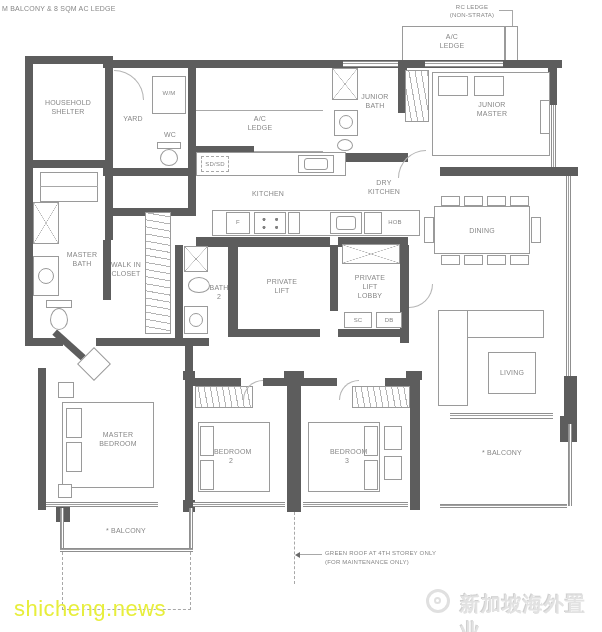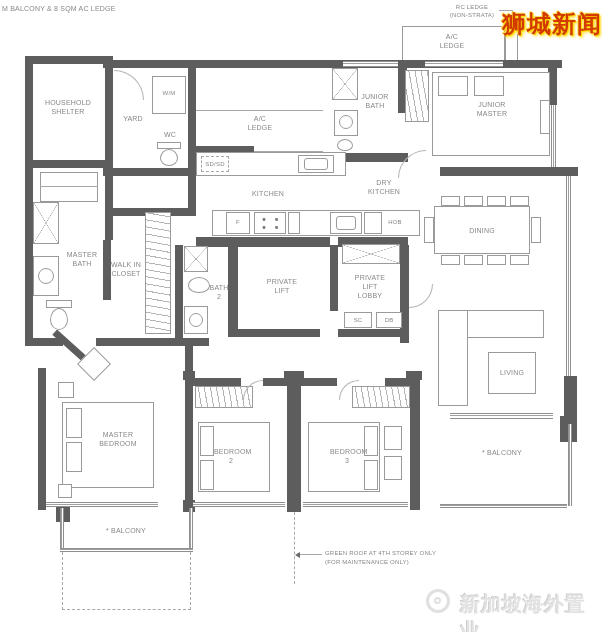--- a/index.html
+++ b/index.html
@@ -226,18 +226,18 @@
   <div class="lbl" style="left:208px;top:283px;width:22px">BATH 2</div>
   <div class="lbl" style="left:265px;top:277px;width:34px">PRIVATE LIFT</div>
   <div class="lbl" style="left:353px;top:273px;width:34px">PRIVATE LIFT LOBBY</div>
   <div class="lbl" style="left:492px;top:368px;width:40px">LIVING</div>
   <div class="lbl" style="left:97px;top:430px;width:42px">MASTER BEDROOM</div>
   <div class="lbl" style="left:214px;top:447px;width:34px">BEDROOM 2</div>
   <div class="lbl" style="left:330px;top:447px;width:34px">BEDROOM 3</div>
   <div class="lbl" style="left:467px;top:448px;width:70px">* BALCONY</div>
   <div class="lbl" style="left:91px;top:526px;width:70px">* BALCONY</div>
 
-  <div class="wmRed" style="left:502px;top:8px">狮城新闻</div>
+  <div class="wmYel" style="left:14px;top:596px">shicheng.news</div>
   <div class="logoRing" style="left:426px;top:589px"></div>
   <div class="logoDot" style="left:434px;top:597px"></div>
   <div class="wmGry" style="left:460px;top:591px">新加坡海外置业</div>
 
 </div>
 
 </body></html>

